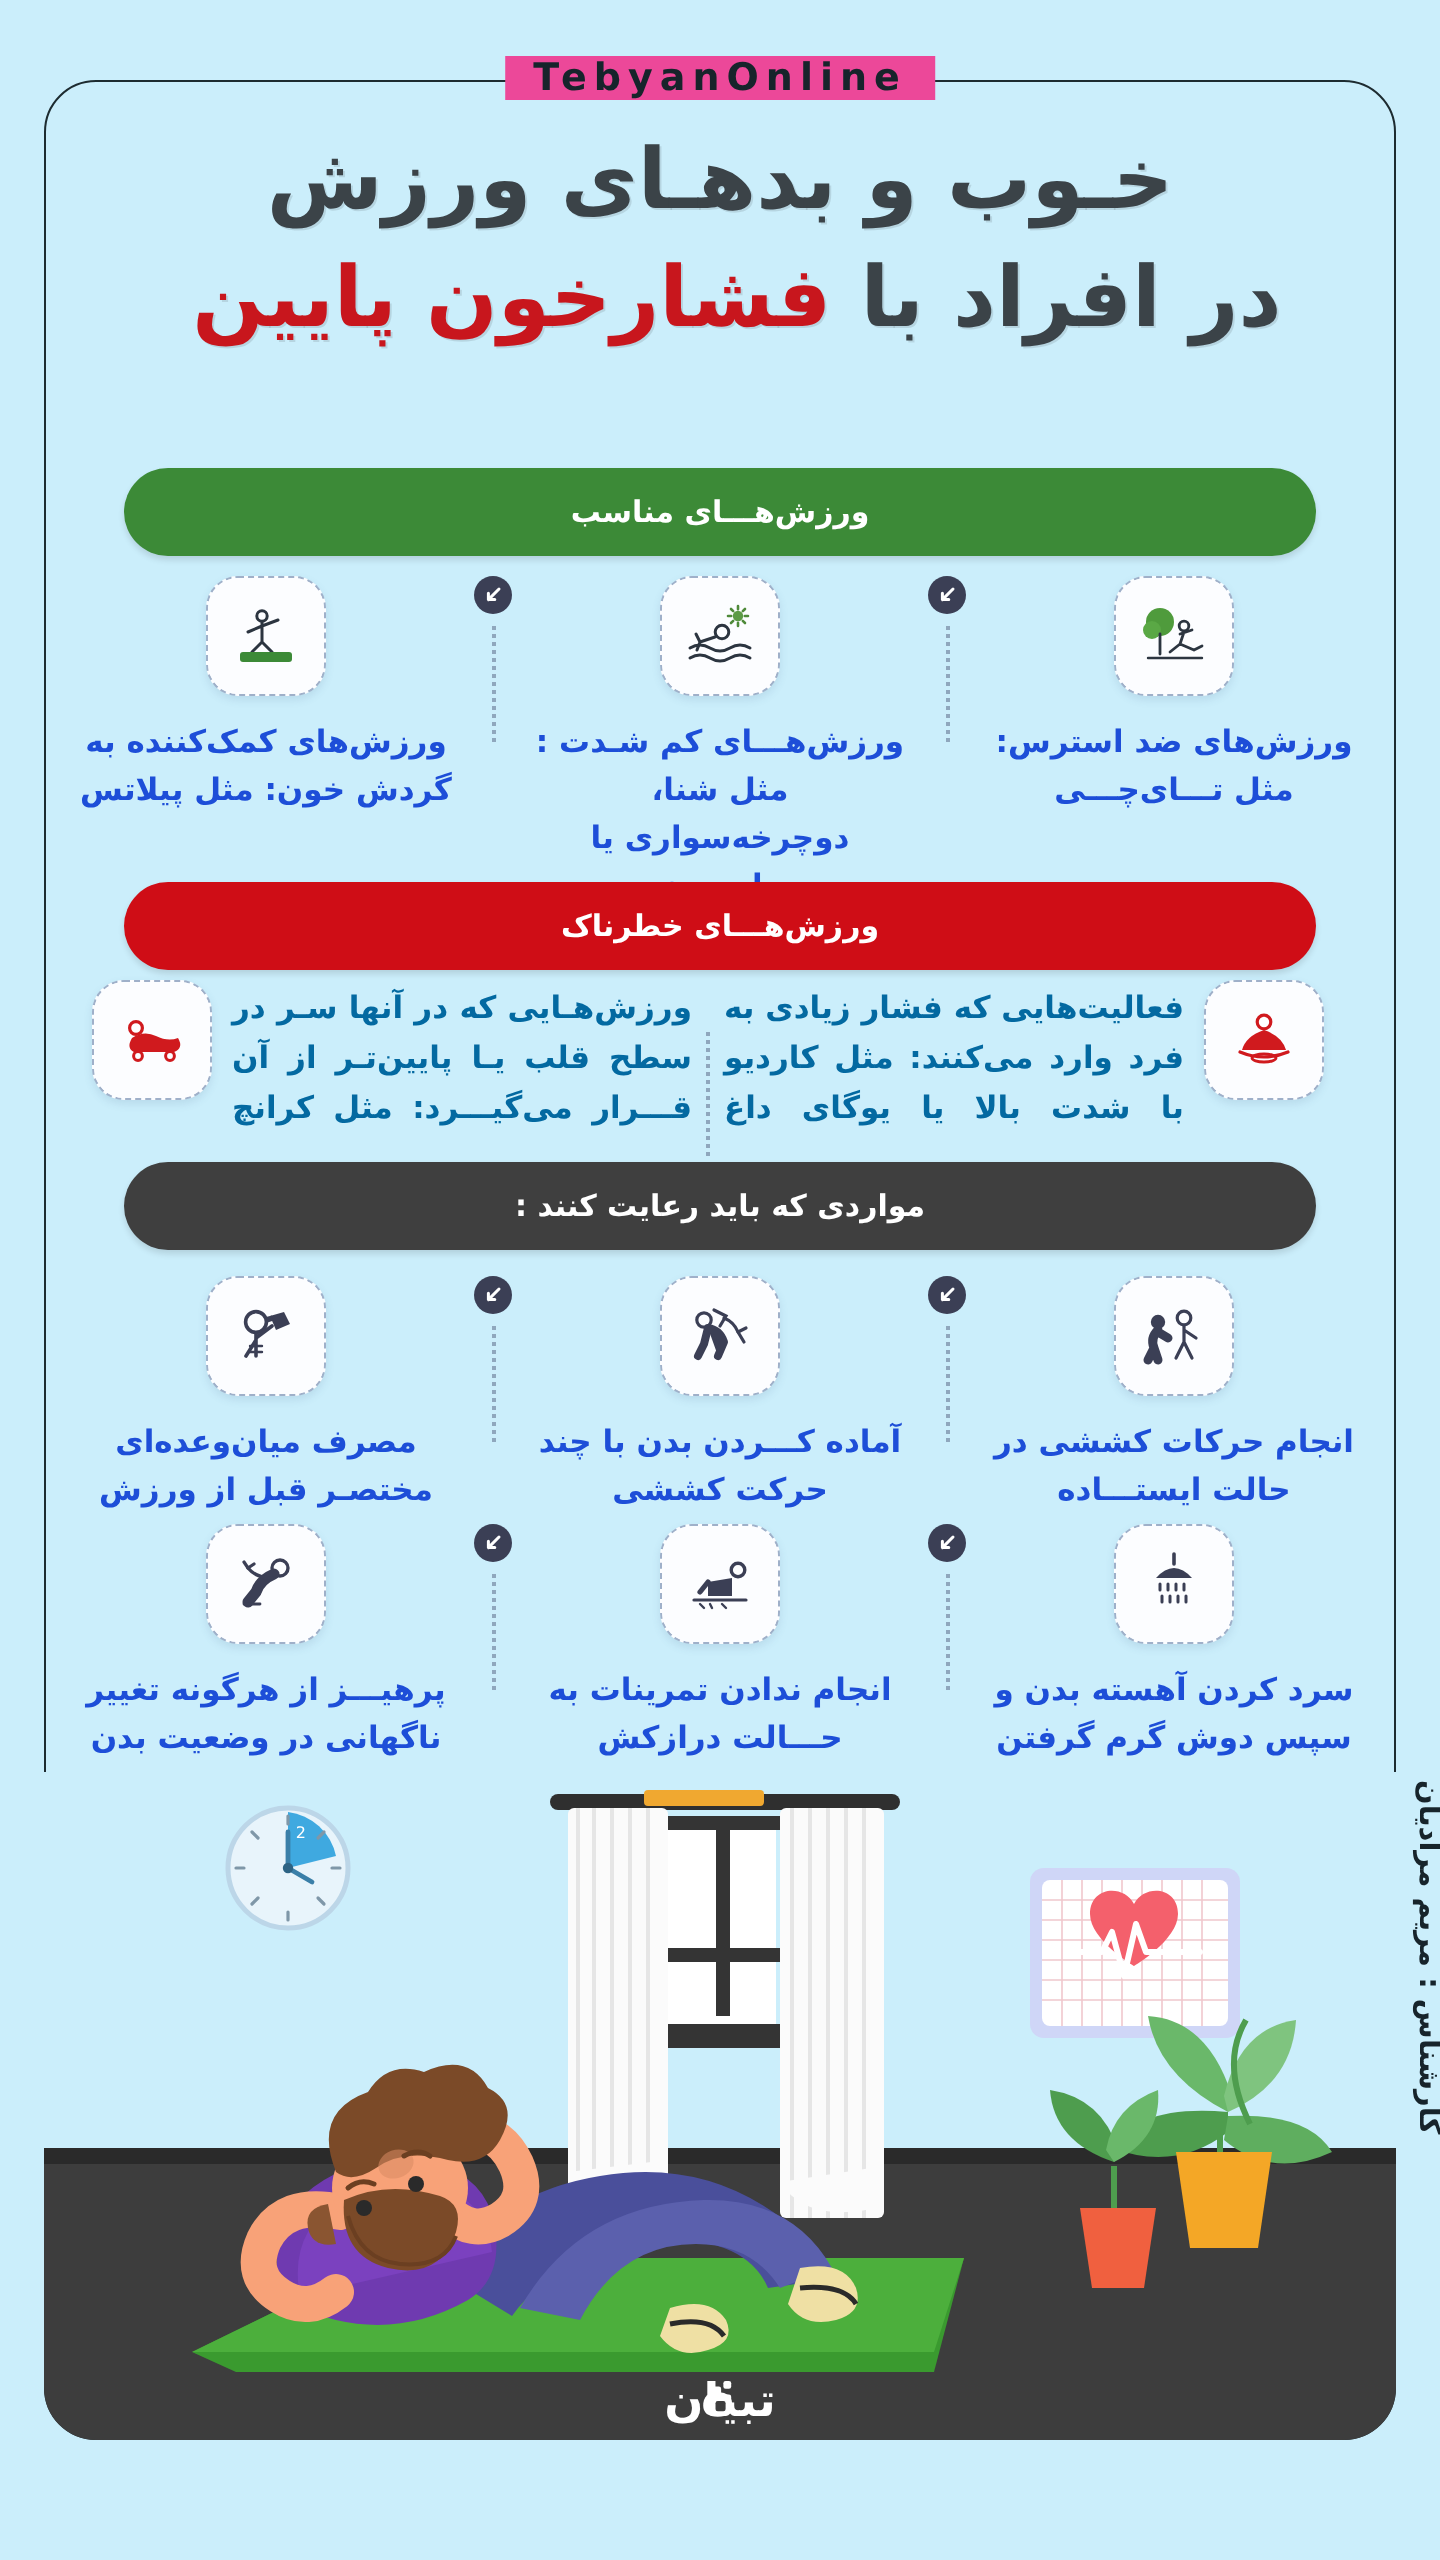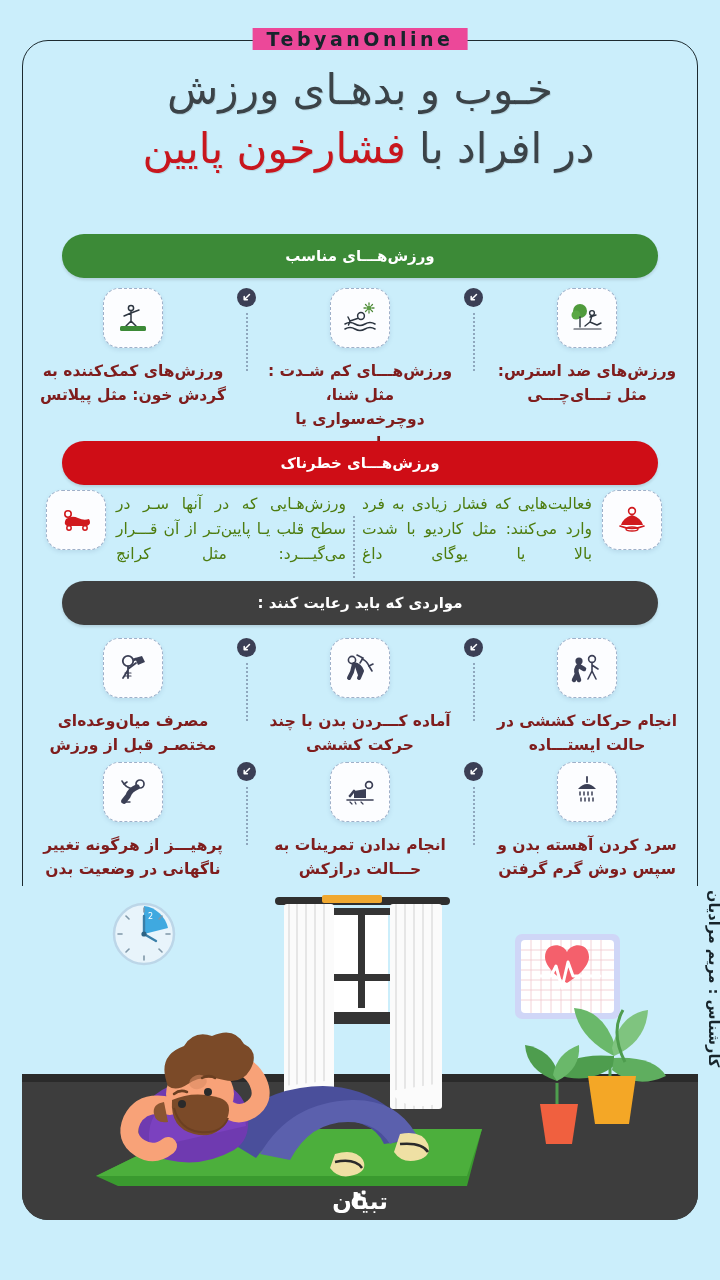--- a/index.html
+++ b/index.html
@@ -24,21 +24,21 @@
   .brand-top{
     font-size:19px;font-weight:bold;color:#17242b;
     letter-spacing:3.5px;white-space:nowrap;
     font-family:"DejaVu Sans","Liberation Sans",sans-serif;
     direction:ltr;
   }
 
   
   .title-wrap{position:absolute;left:0;right:0;top:62px;text-align:center;z-index:4;}
   .title-line{
-    font-size:42px;font-weight:normal;line-height:1.35;
+    font-size:42px;font-weight:bold;line-height:1.35;
     color:#3b4348;letter-spacing:-0.5px;
     text-shadow:1px 1px 0 rgba(0,0,0,.10);
   }
   .title-line.l2{margin-top:2px;margin-left:17px;}
   .hl-red{color:#c8161d;}
 
   
   .bar{
     position:absolute;left:62px;right:62px;height:44px;
     border-radius:22px;display:flex;align-items:center;justify-content:center;
@@ -56,41 +56,41 @@
   .icon-box{
     width:58px;height:58px;border-radius:16px;background:#fcfdff;
     border:1.6px dashed #9fb0c9;
     display:flex;align-items:center;justify-content:center;
     box-shadow:0 2px 4px rgba(60,90,130,.13);
   }
   .icon-box svg{display:block;}
 
   .cap{
     margin-top:11px;text-align:center;
-    font-size:15.5px;line-height:1.55;color:#7f1d1d;font-weight:bold;
+    font-size:15.5px;line-height:1.55;color:#1d4ed8;font-weight:bold;
     width:186px;
   }
 
   
   .vdots{
     width:0;border-right:2.2px dotted #8fa7bd;height:58px;margin-top:6px;
   }
   .sep-col{width:62px;display:flex;flex-direction:column;align-items:center;}
 
   .arrow-ic{
     width:19px;height:19px;border-radius:50%;background:#3b3f55;
     display:flex;align-items:center;justify-content:center;
     color:#fff;font-size:11px;line-height:1;
   }
 
   
   .redrow{position:absolute;left:46px;right:46px;top:490px;display:flex;flex-direction:row-reverse;align-items:flex-start;}
   .red-cell{display:flex;flex-direction:row-reverse;align-items:flex-start;gap:10px;width:300px;}
   .red-text{
-    font-size:15.5px;line-height:1.62;color:#4d7c0f;font-weight:normal;
+    font-size:15.5px;line-height:1.62;color:#0369a1;font-weight:bold;
     text-align:justify;text-align-last:justify;flex:1;padding-top:2px;
   }
   .red-sep{width:16px;display:flex;justify-content:center;padding-top:26px;}
   .red-sep .vd{border-right:2.2px dotted #8fa7bd;height:62px;}
 
   
   .side-credit{
     position:absolute;right:-2px;top:890px;
     writing-mode:vertical-rl;
     font-size:14.5px;font-weight:bold;color:#17242b;

